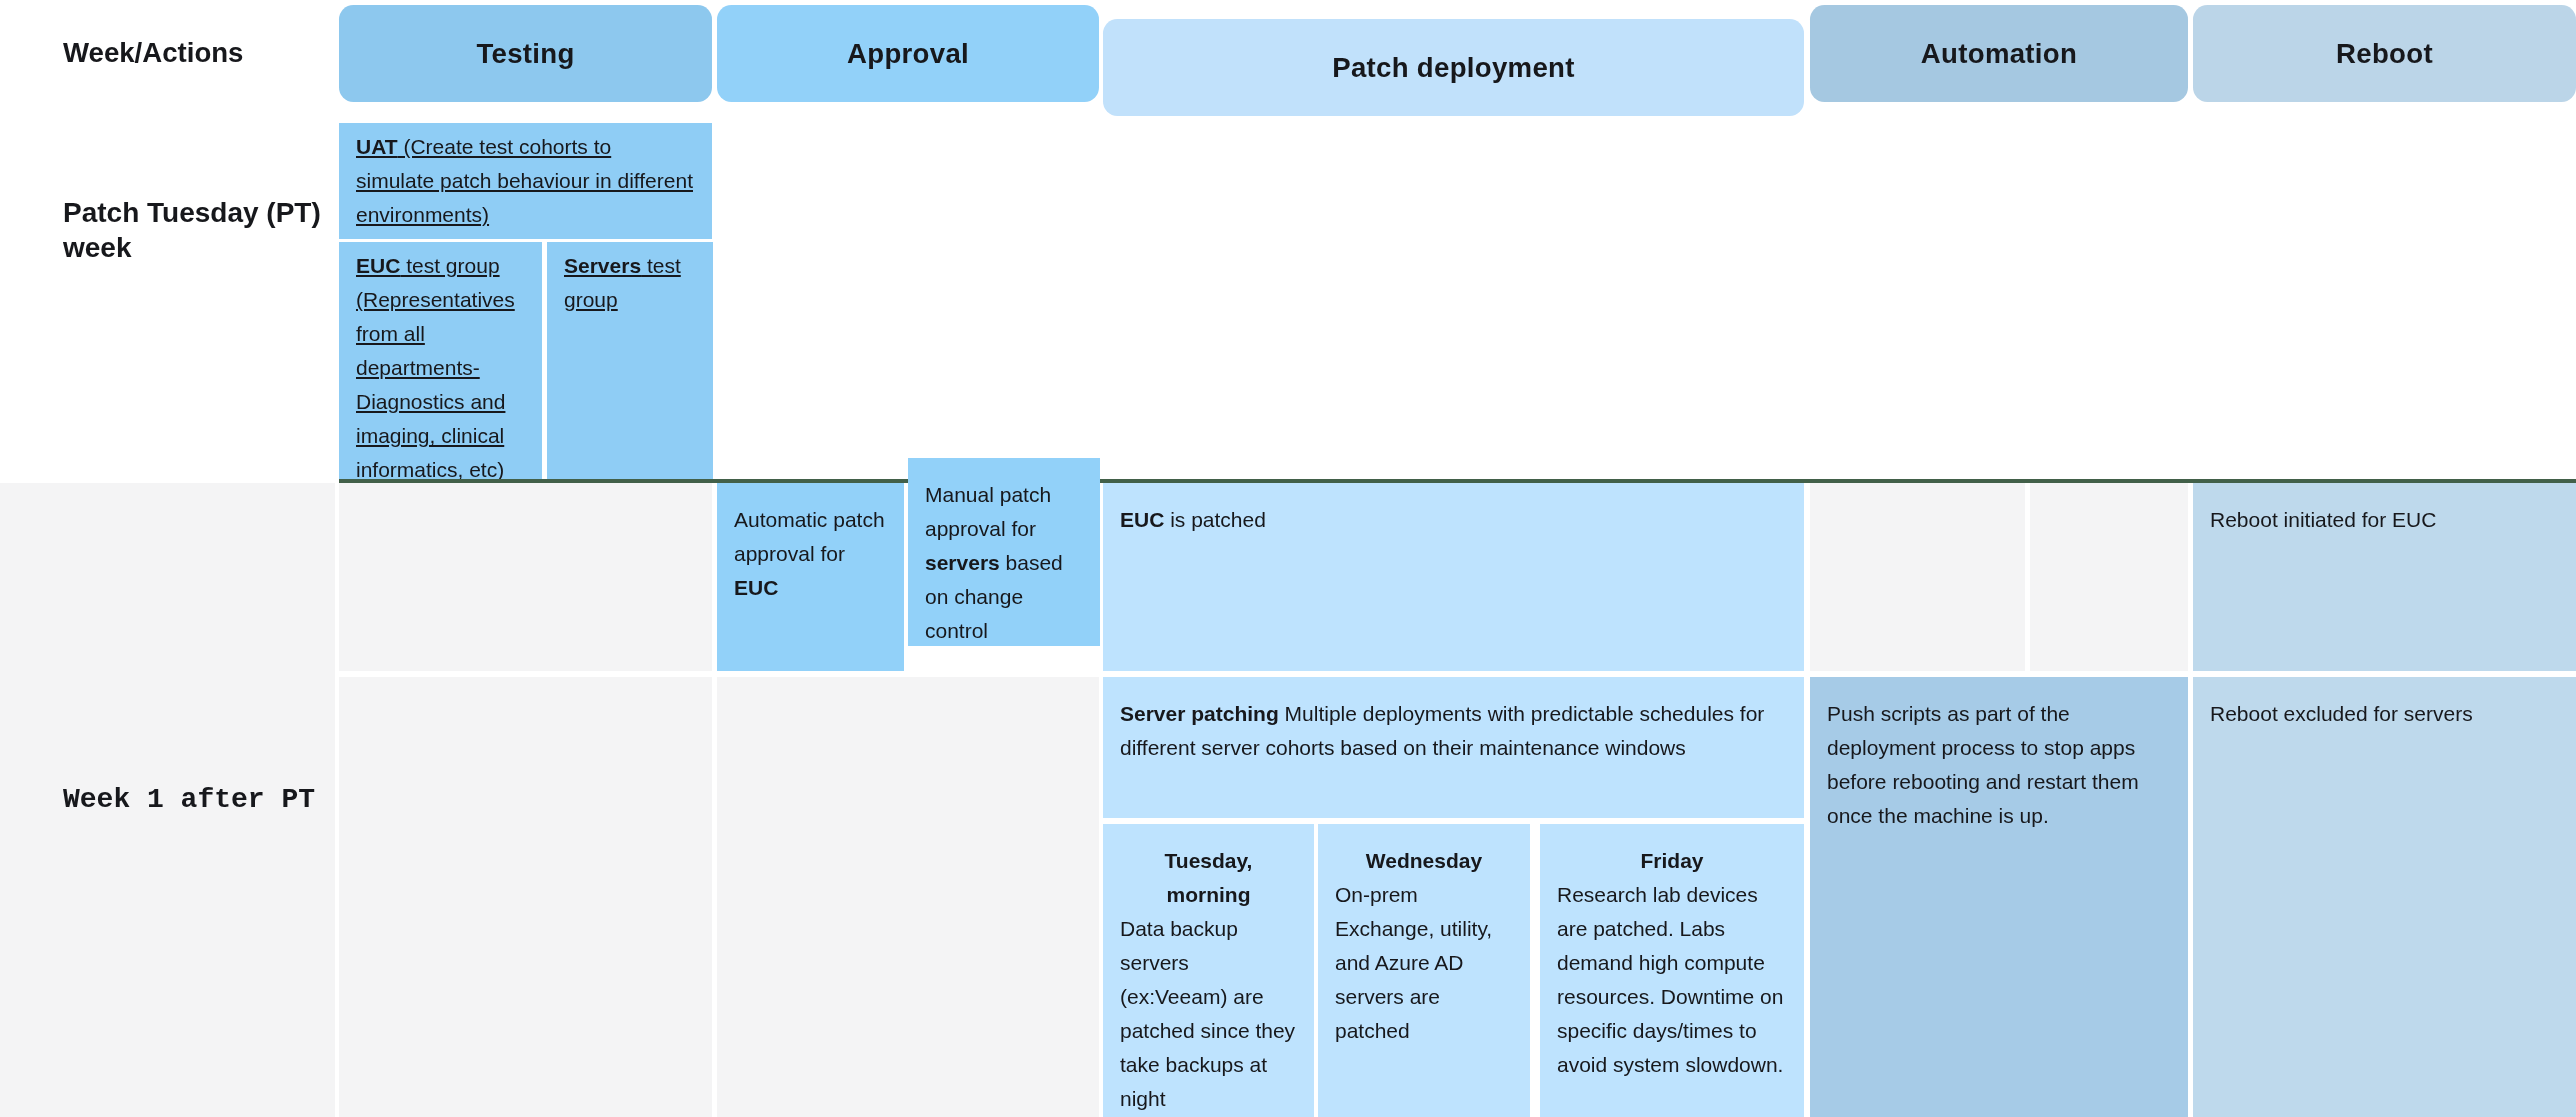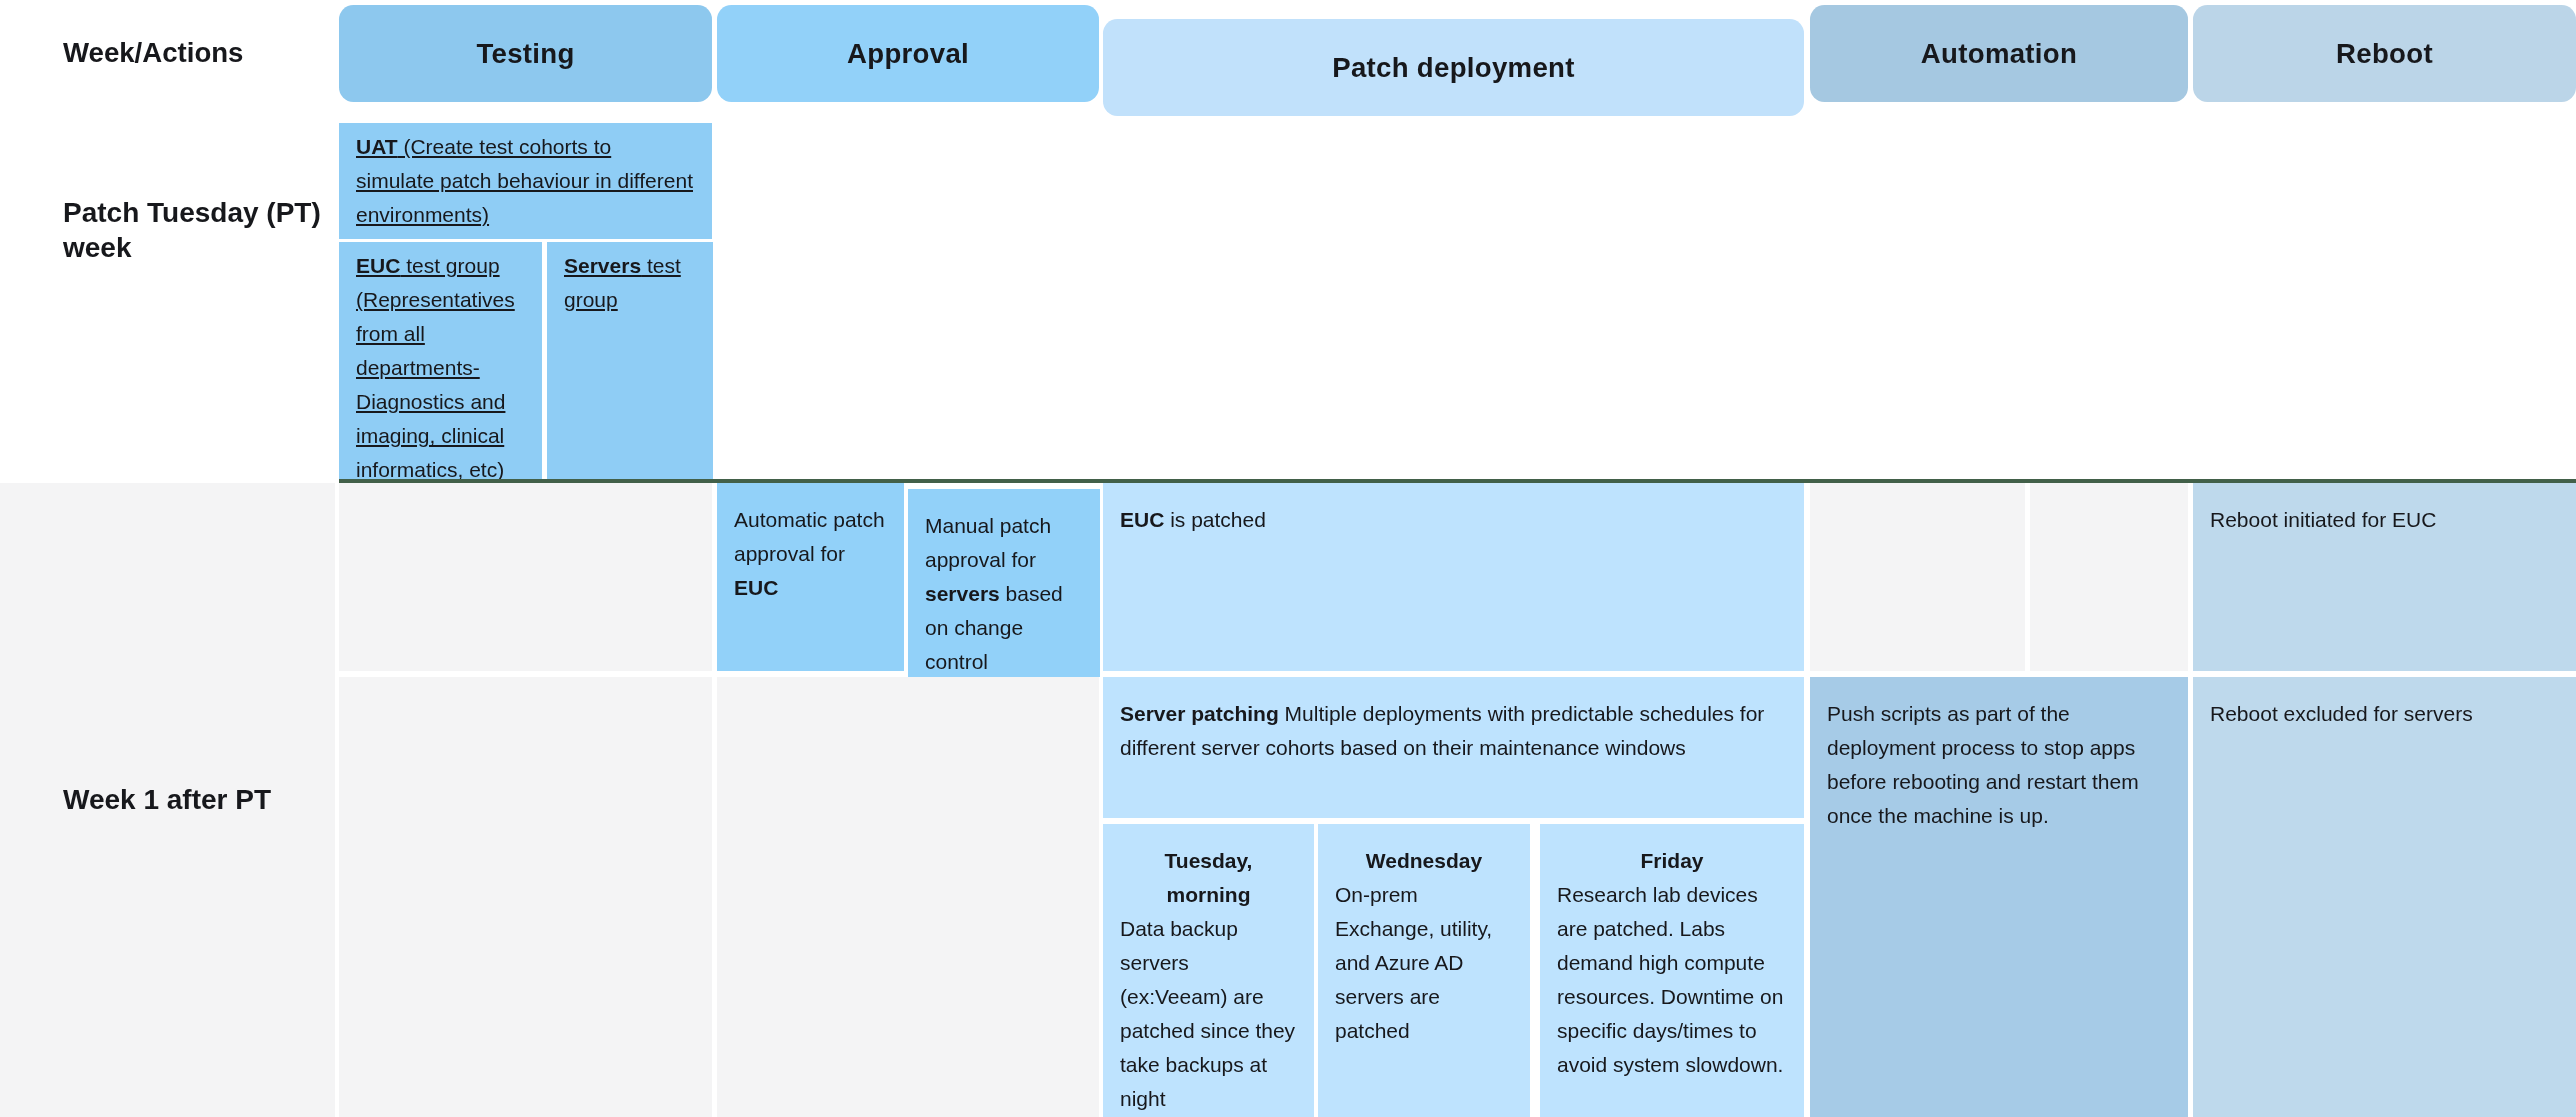--- a/index.html
+++ b/index.html
@@ -89,32 +89,32 @@
   <div class="cell tight bg-testing" style="left:339px; top:242px; width:203px; height:237px;">
     <b>EUC</b><span> test group (Representatives from all departments- Diagnostics and imaging, clinical informatics, etc)</span>
   </div>
   <div class="cell tight bg-testing" style="left:547px; top:242px; width:166px; height:237px;">
     <b>Servers</b><span> test group</span>
   </div>
 
   <div id="green-line"></div>
 
   <div class="gray" style="position:absolute; left:0; top:483px; width:335px; height:634px;"></div>
-  <div class="rowlabel" style="top:782px;">Week 1 after PT</div>
+  <div class="rowlabel" style="top:782px;font-family:Liberation Mono, monospace;">Week 1 after PT</div>
 
   <div class="gray" style="position:absolute; left:339px;  top:483px;  width:373px; height:188px;"></div>
   <div class="gray" style="position:absolute; left:339px;  top:677px; width:373px; height:440px;"></div>
   <div class="gray" style="position:absolute; left:717px; top:677px; width:382px; height:440px;"></div>
   <div class="gray" style="position:absolute; left:1810px; top:483px;  width:215px; height:188px;"></div>
   <div class="gray" style="position:absolute; left:2030px; top:483px;  width:158px; height:188px;"></div>
 
   <div class="cell bg-approval" style="left:717px; top:483px; width:187px; height:188px;">
     <span>Automatic patch approval for </span><b>EUC</b>
   </div>
-  <div class="cell bg-approval" style="left:908px; top:489px; width:192px; height:188px;">
+  <div class="cell bg-approval" style="left:908px; top:458px; width:192px; height:188px;">
     <span>Manual patch approval for </span><b>servers</b><span> based on change control</span>
   </div>
 
   <div class="cell bg-patch" style="left:1103px; top:483px; width:701px; height:188px;">
     <b>EUC</b><span> is patched</span>
   </div>
   <div class="cell bg-patch" style="left:1103px; top:677px; width:701px; height:141px;">
     <b>Server patching</b><span> Multiple deployments with predictable schedules for different server cohorts based on their maintenance windows</span>
   </div>
   <div class="cell bg-patch" style="left:1103px; top:824px; width:211px; height:294px;">

